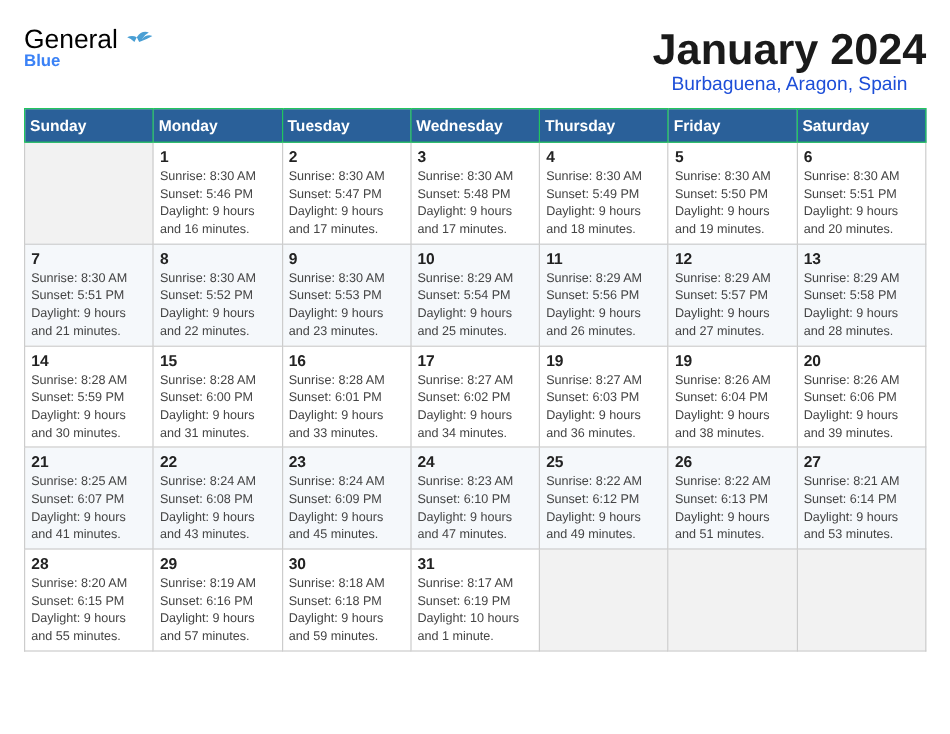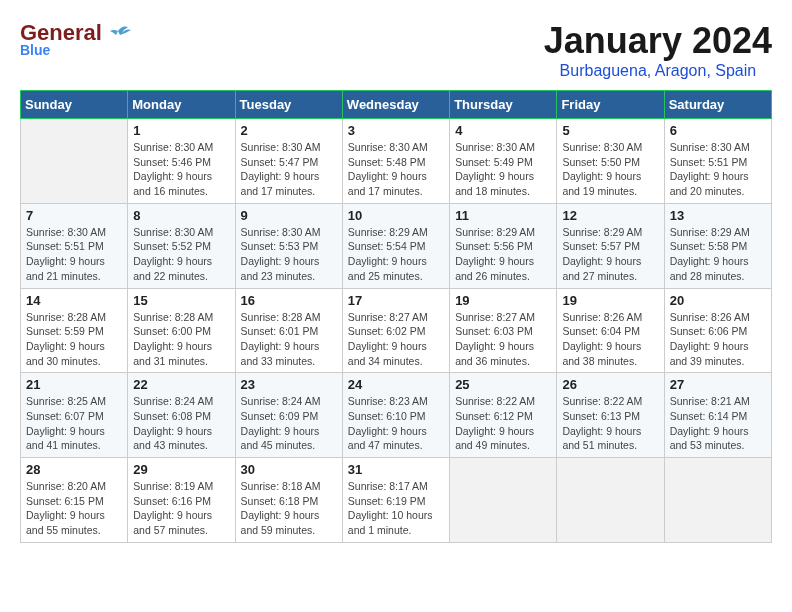--- a/index.html
+++ b/index.html
@@ -84,21 +84,21 @@
     td.empty {
       background: #f2f2f2 !important;
     }
   </style>
 </head>
 <body>
 
 <div class="header">
   <div class="logo">
     <div class="logo-line">
-      <span style="font-size:22px;font-weight:bold;color:#7f1d1d;">General</span>
+      <span style="font-size:22px;font-weight:normal;color:#000000;">General</span>
       <svg width="28" height="20" viewBox="0 0 28 20" style="margin-left:2px;">
         <path d="M14 8 Q18 2 24 4 Q20 6 18 10 Q22 5 27 7 Q22 10 16 12 Z" fill="#4a9fd4"></path>
         <path d="M14 8 Q10 6 6 8 Q9 9 12 12 Z" fill="#4a9fd4"></path>
       </svg>
     </div>
     <span style="font-size:14px;font-weight:bold;color:#3b82f6;margin-top:-4px;">Blue</span>
   </div>
   <div class="title-block">
     <div class="month-title">January 2024</div>
     <div class="location">Burbaguena, Aragon, Spain</div>

